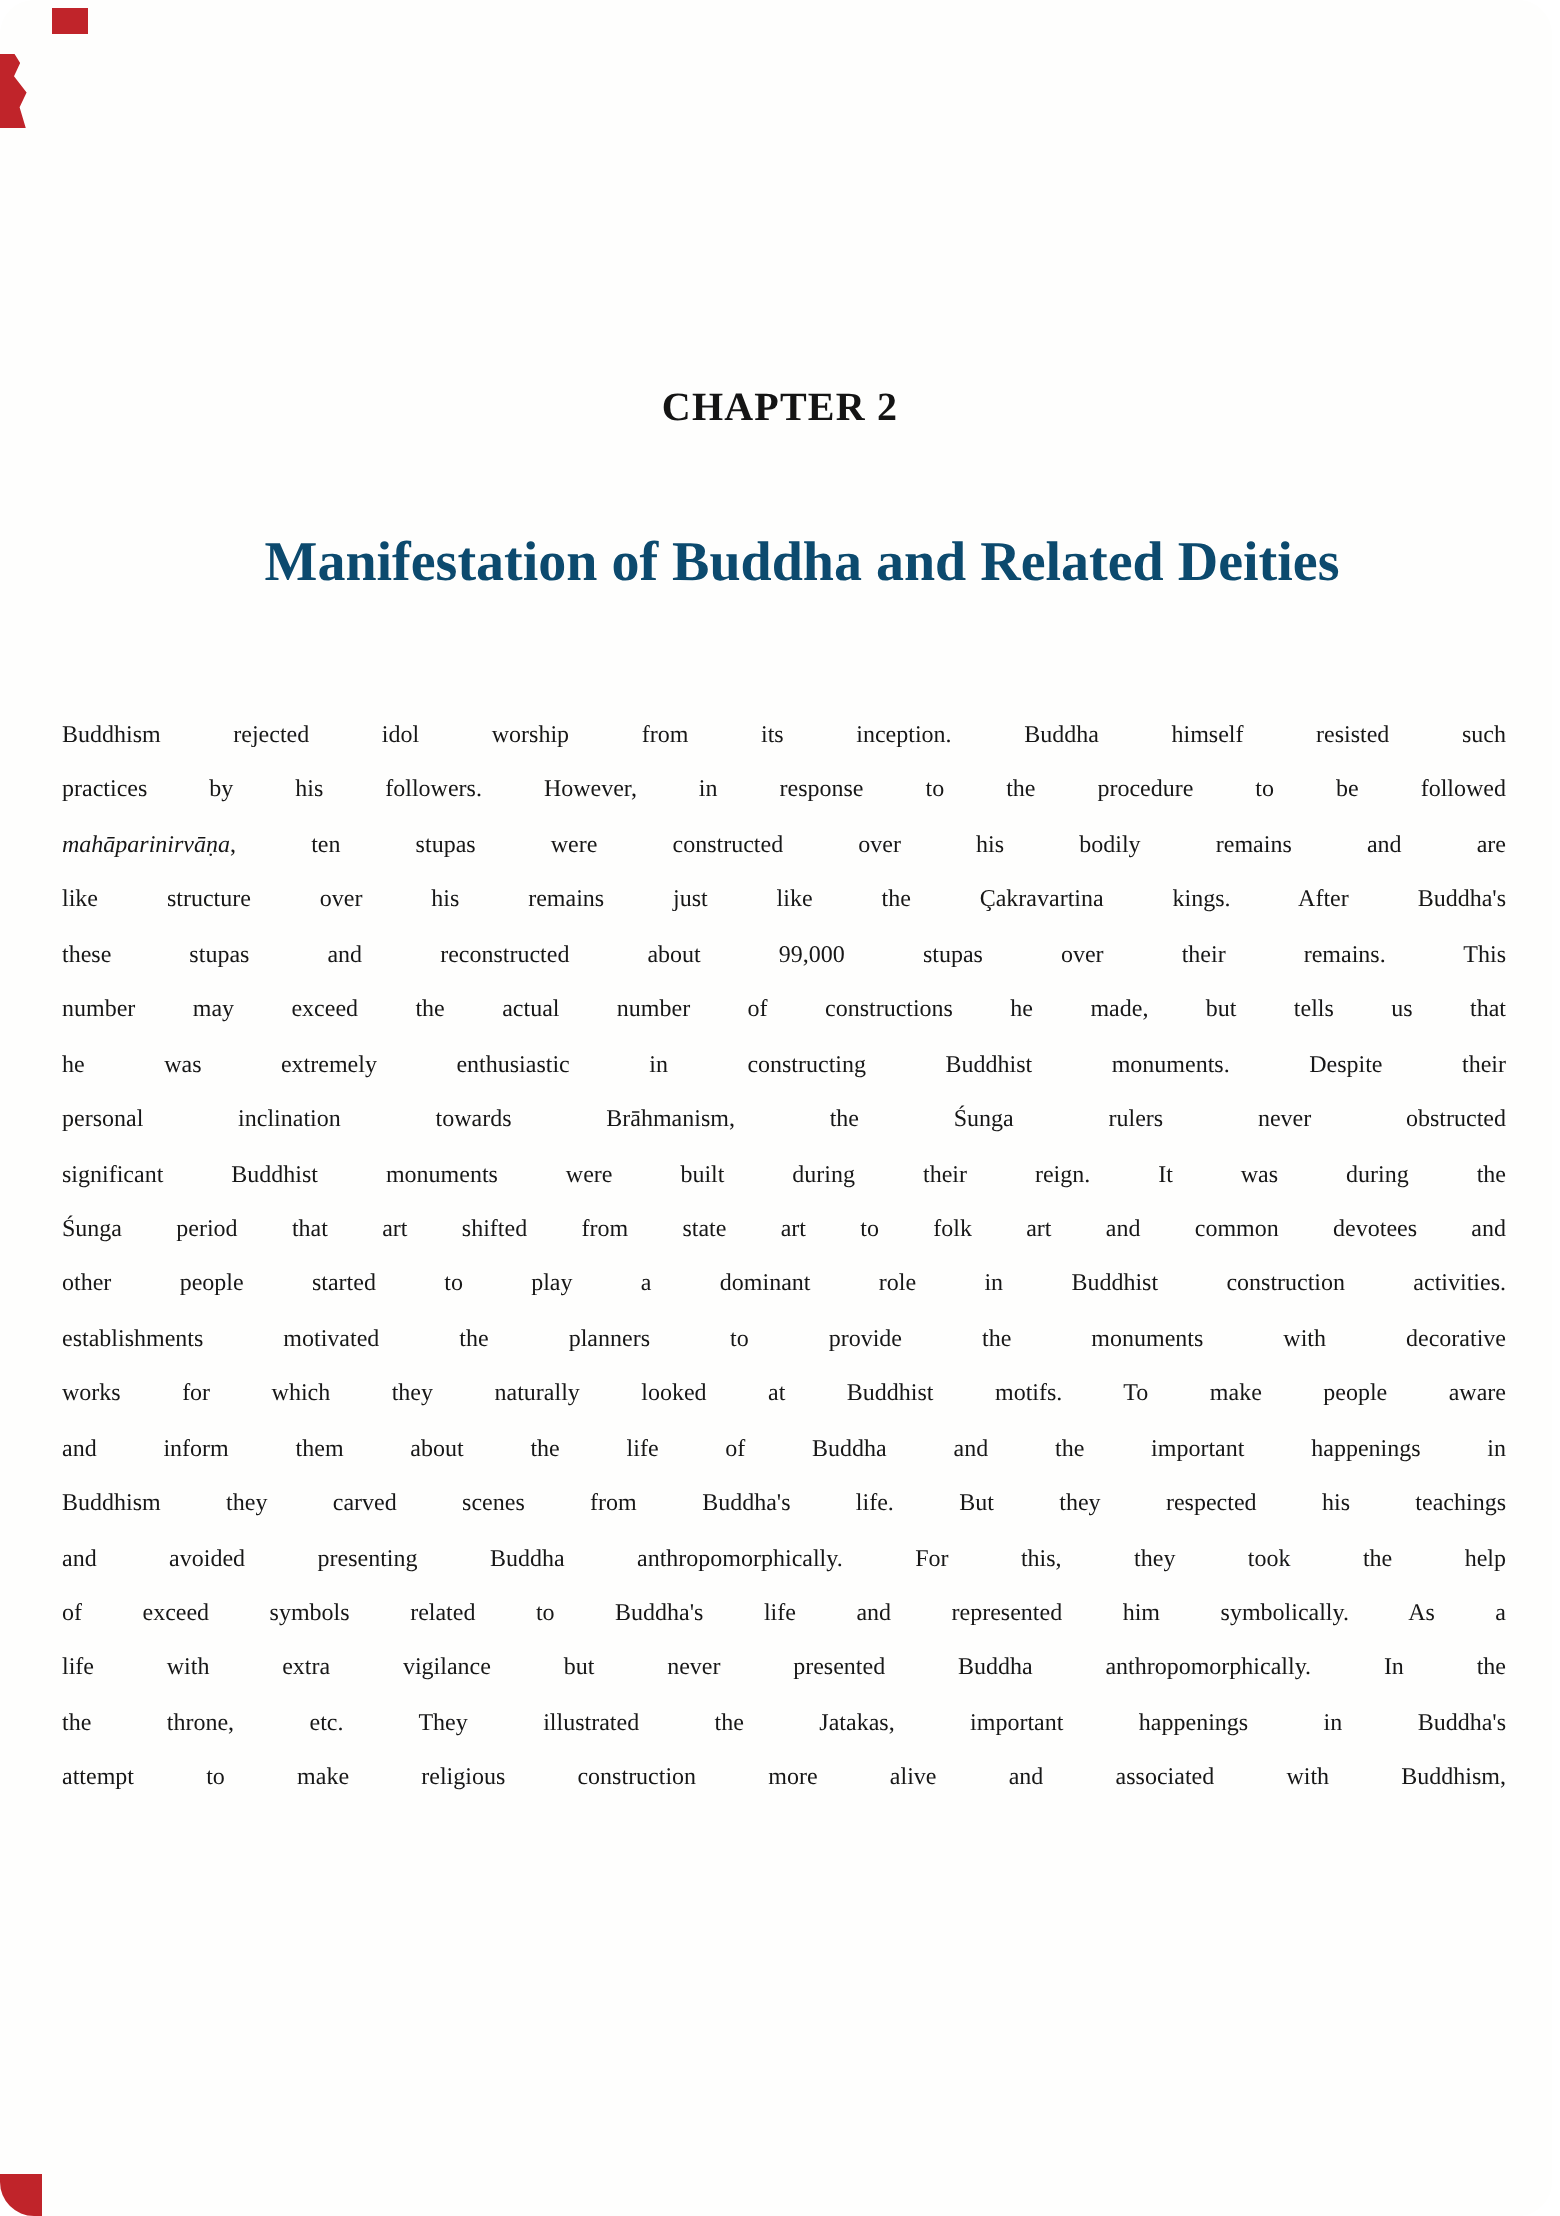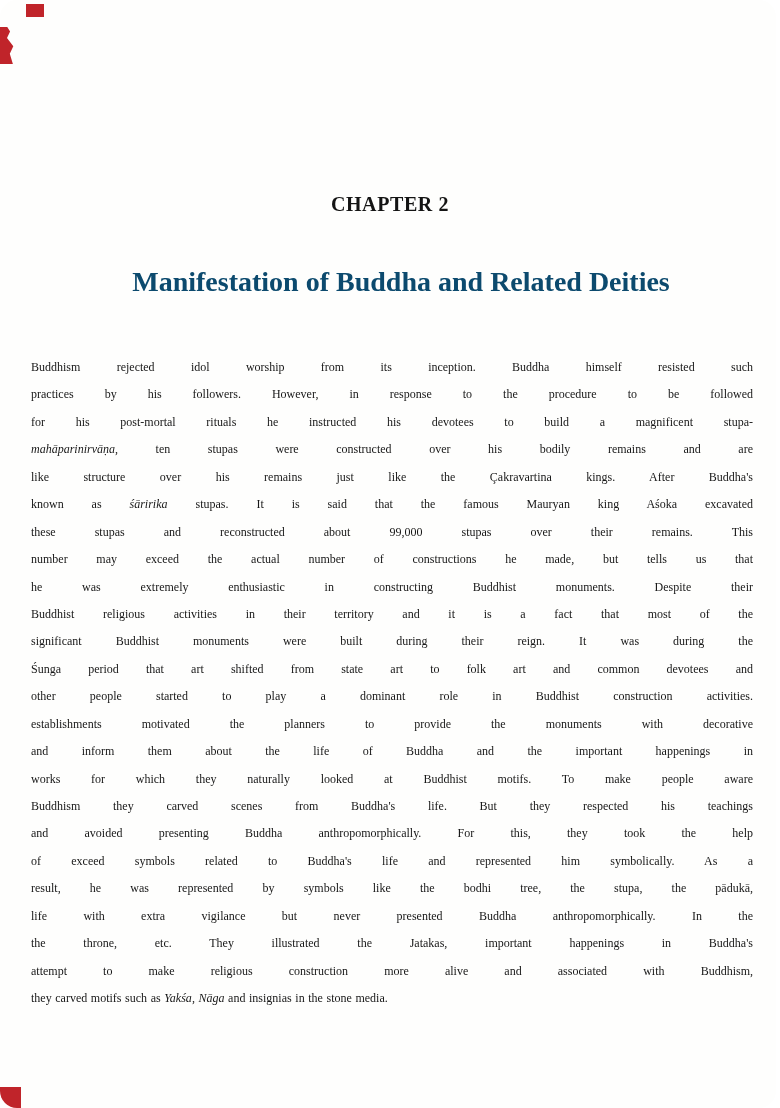--- a/index.html
+++ b/index.html
@@ -94,37 +94,33 @@
   <div class="mark mark-left-blob" style="background: rgb(192, 36, 42);"></div>
   <div class="mark mark-bottom-rect" style="background: rgb(192, 36, 42);"></div>
 
   <div class="chapter">CHAPTER 2</div>
 
   <div class="title">Manifestation of Buddha and Related Deities</div>
 
   <div class="body-text">
       <div class="bline"><span>Buddhism rejected idol worship from its inception. Buddha himself resisted such</span></div>
       <div class="bline"><span>practices by his followers. However, in response to the procedure to be followed</span></div>
-      <div class="bline"><span>for his post-mortal rituals he instructed his devotees to build a magnificent stupa-</span></div>
       <div class="bline"><span class="it">mahāparinirvāṇa</span><span>, ten stupas were constructed over his bodily remains and are</span></div>
       <div class="bline"><span>like structure over his remains just like the  Çakravartina kings. After Buddha's</span></div>
-      <div class="bline"><span>known as </span><span class="it">śāririka</span><span> stupas. It is said that the famous Mauryan king Aśoka excavated</span></div>
       <div class="bline"><span>these stupas and reconstructed about 99,000 stupas over their remains. This</span></div>
       <div class="bline"><span>number may exceed the actual number of constructions he made, but tells us that</span></div>
       <div class="bline"><span>he was extremely enthusiastic in constructing Buddhist monuments. Despite their</span></div>
-      <div class="bline"><span>Buddhist religious activities in their territory and it is a fact that most of the</span></div>
+      <div class="bline"><span>personal inclination towards Brāhmanism, the Śunga rulers never obstructed</span></div>
       <div class="bline"><span>significant Buddhist monuments were built during their reign. It was during the</span></div>
       <div class="bline"><span>Śunga period that art shifted from state art to folk art and common devotees and</span></div>
       <div class="bline"><span>other people started to play a dominant role in Buddhist construction activities.</span></div>
       <div class="bline"><span>establishments motivated the planners to provide the monuments with decorative</span></div>
+      <div class="bline"><span>works for which they naturally looked at Buddhist motifs. To make people aware</span></div>
       <div class="bline"><span>and inform them about the life of Buddha and the important happenings in</span></div>
-      <div class="bline"><span>works for which they naturally looked at Buddhist motifs. To make people aware</span></div>
       <div class="bline"><span>Buddhism they carved scenes from Buddha's life. But they respected his teachings</span></div>
       <div class="bline"><span>and avoided presenting Buddha anthropomorphically. For this, they took the help</span></div>
       <div class="bline"><span>of exceed symbols related to Buddha's life and represented him symbolically. As a</span></div>
-      <div class="bline"><span>result, he was represented by symbols like the bodhi tree, the stupa, the pādukā,</span></div>
       <div class="bline"><span>life with extra vigilance but never presented Buddha anthropomorphically. In the</span></div>
       <div class="bline"><span>the throne, etc. They illustrated the Jatakas, important happenings in Buddha's</span></div>
       <div class="bline"><span>attempt to make religious construction more alive and associated with Buddhism,</span></div>
-      <div class="bline last"><span>they carved motifs such as </span><span class="it">Yakśa</span><span>, </span><span class="it">Nāga</span><span> and insignias in the stone media.</span></div>
     </div>
 
 </div>
 
 </body></html>

